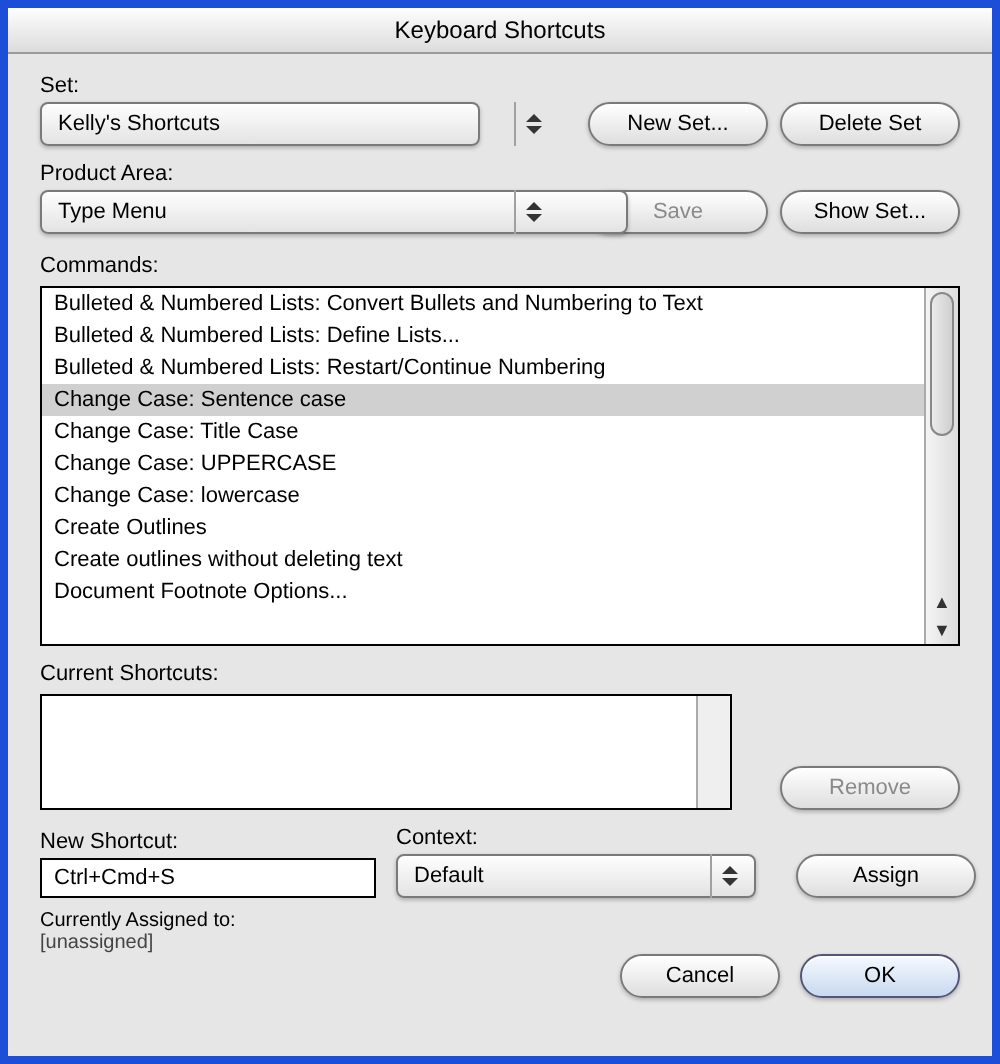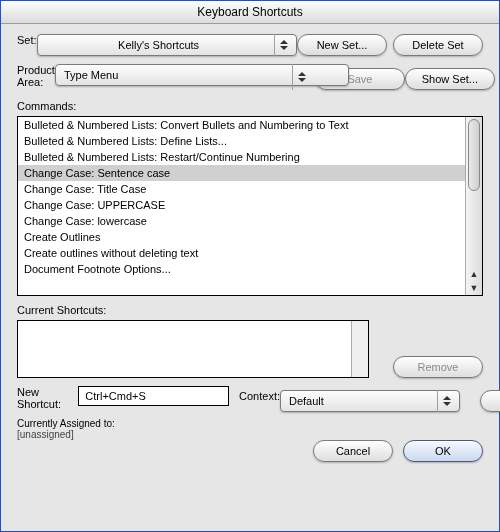--- a/index.html
+++ b/index.html
@@ -1,20 +1,20 @@
 <!DOCTYPE html>
 <html><head>
 <meta charset="utf-8">
 <style>
   html,body{margin:0;padding:0;font-family:"Lucida Grande","Helvetica Neue",Arial,sans-serif;font-size:11px;color:#000;background:#888}
-  .window{width:500px;height:532px;background:#e6e6e6;display:flex;flex-direction:column;border:1px solid #1d4ed8;box-sizing:border-box}
+  .window{width:500px;height:532px;background:#e6e6e6;display:flex;flex-direction:column;border:4px solid #1d4ed8;box-sizing:border-box}
   .titlebar{height:22px;background:linear-gradient(#fdfdfd,#dcdcdc);border-bottom:1px solid #9a9a9a;display:flex;align-items:center;justify-content:center;font-size:12px}
   .content{flex:1;padding:10px 16px 12px 16px;display:flex;flex-direction:column;position:relative}
   .row{display:flex;align-items:flex-end;gap:10px}
-  .col{display:flex;flex-direction:row}
+  .col{display:flex;flex-direction:column}
   .label{margin-bottom:2px}
   .select{appearance:none;-webkit-appearance:none;height:22px;border:1px solid #7a7a7a;border-radius:4px;background:linear-gradient(#fefefe,#e3e3e3);padding:2px 24px 2px 8px;font:inherit;box-shadow:0 1px 0 rgba(255,255,255,.6) inset,0 1px 2px rgba(0,0,0,.25);position:relative}
   .select-wrap{position:relative;display:inline-block}
   .select-caret{position:absolute;right:4px;top:0;bottom:0;width:18px;border-left:1px solid #a0a0a0;display:flex;flex-direction:column;align-items:center;justify-content:center;pointer-events:none}
   .select-caret::before,.select-caret::after{content:"";width:0;height:0;border-left:4px solid transparent;border-right:4px solid transparent}
   .select-caret::before{border-bottom:4px solid #333;margin-bottom:2px}
   .select-caret::after{border-top:4px solid #333}
   .pill{height:22px;border:1px solid #7a7a7a;border-radius:11px;background:linear-gradient(#ffffff,#dedede);font:inherit;padding:0 14px;box-shadow:0 1px 0 rgba(255,255,255,.7) inset,0 1px 2px rgba(0,0,0,.25);min-width:90px}
   .pill.disabled{color:#8a8a8a}
   .pill.default{background:linear-gradient(#f5f9ff,#c9d9ef);border-color:#557;}
@@ -44,21 +44,21 @@
 <div class="window">
   <div class="titlebar">
     <span>Keyboard Shortcuts</span>
   </div>
   <div class="content">
 
     <div class="row-top">
       <div class="col">
         <span class="label">Set:</span>
         <span class="select-wrap" style="width:260px">
-          <button class="select" style="width:260px;text-align:center">
+          <button class="select" style="width:220px;text-align:left">
             <span>Kelly's Shortcuts</span>
           </button>
           <span class="select-caret"></span>
         </span>
       </div>
       <div style="flex:1"></div>
       <button class="pill">New Set...</button>
       <div style="width:6px"></div>
       <button class="pill">Delete Set</button>
     </div>

